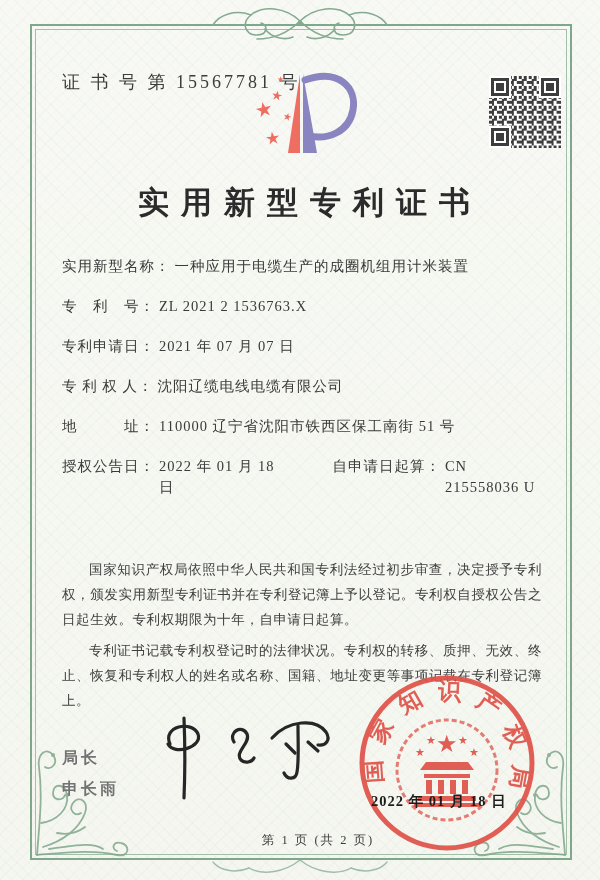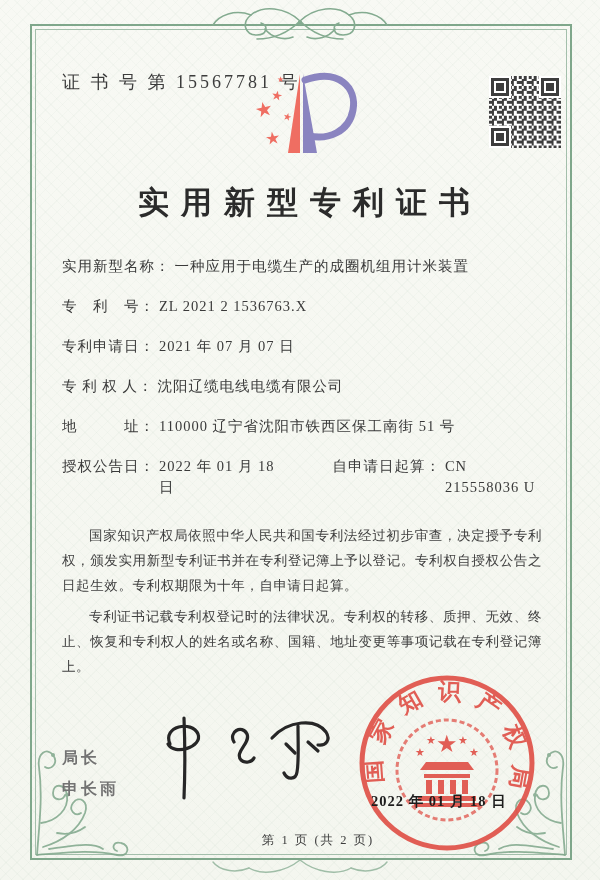--- a/index.html
+++ b/index.html
@@ -37,21 +37,21 @@
     letter-spacing:12px;text-indent:12px;margin:4px;
   }
   .fields{position:absolute;left:62px;top:256px;right:56px;font-size:14.5px;color:#3a3a3a;}
   .field-row{display:flex;margin-bottom:19px;line-height:21px;}
   .field-label{letter-spacing:1px;white-space:pre;flex:none;text-align:center;}
   .field-value{letter-spacing:1px;margin-left:4px;}
   .grant-row{display:flex;margin-top:17px;line-height:21px;}
   .grant-pair{display:flex;}
   .grant-pair.second{margin-left:56px;}
   .paragraphs{
-    position:absolute;left:62px;right:58px;top:523px;
+    position:absolute;left:62px;right:58px;top:557px;
     font-size:13.5px;color:#404040;line-height:25px;
     text-align:justify;letter-spacing:.6px;
   }
   .paragraphs p{margin:0 0 6px 0;text-indent:2em;}
   .sig-block{
     position:absolute;left:62px;top:742px;
     font-family:"Liberation Sans", sans-serif;
     font-size:16px;color:#737373;font-weight:bold;letter-spacing:3px;line-height:31px;
   }
   .signature-svg{position:absolute;left:148px;top:712px;}

